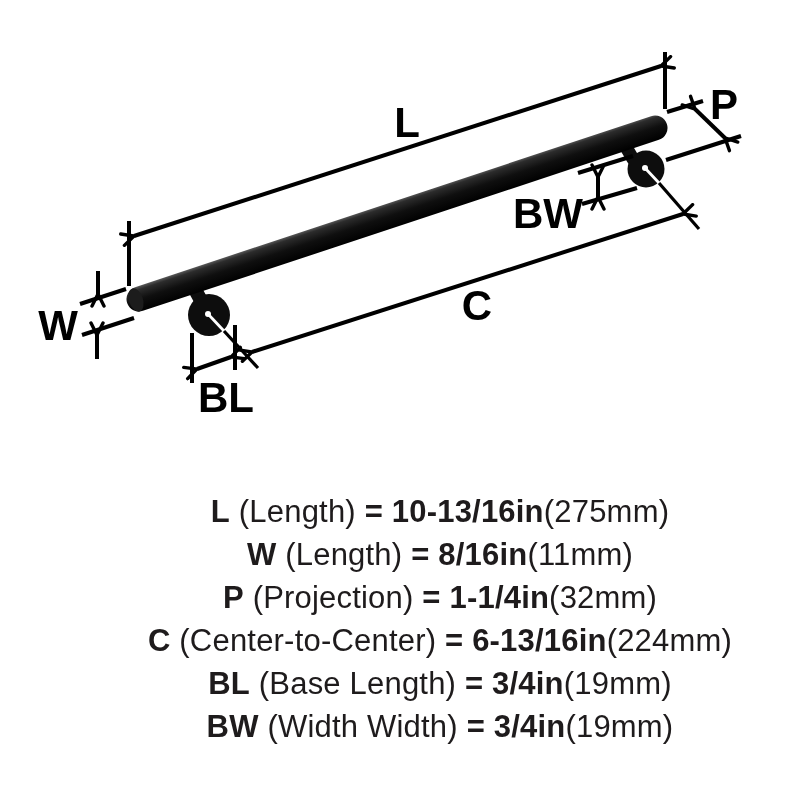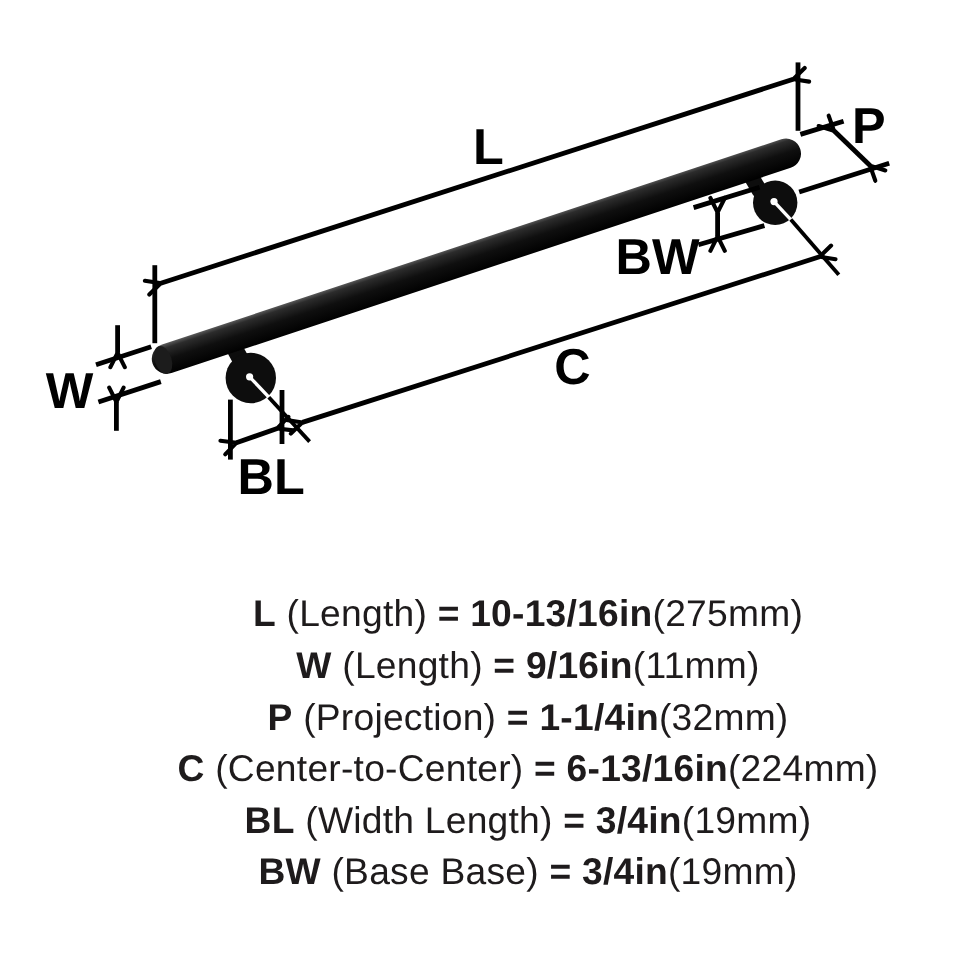--- a/index.html
+++ b/index.html
@@ -107,41 +107,41 @@
     <div class="spec-row">
       <span class="b">L</span>
       <span class="r">(Length)</span>
       <span class="b">=</span>
       <span class="b">10-13/16in</span><span class="r">(275mm)</span>
     </div>
     <div class="spec-row">
       <span class="b">W</span>
       <span class="r">(Length)</span>
       <span class="b">=</span>
-      <span class="b">9/16in</span><span class="r">(11mm)</span>
+      <span class="b">8/16in</span><span class="r">(11mm)</span>
     </div>
     <div class="spec-row">
       <span class="b">P</span>
       <span class="r">(Projection)</span>
       <span class="b">=</span>
       <span class="b">1-1/4in</span><span class="r">(32mm)</span>
     </div>
     <div class="spec-row">
       <span class="b">C</span>
       <span class="r">(Center-to-Center)</span>
       <span class="b">=</span>
       <span class="b">6-13/16in</span><span class="r">(224mm)</span>
     </div>
     <div class="spec-row">
       <span class="b">BL</span>
-      <span class="r">(Width Length)</span>
+      <span class="r">(Base Length)</span>
       <span class="b">=</span>
       <span class="b">3/4in</span><span class="r">(19mm)</span>
     </div>
     <div class="spec-row">
       <span class="b">BW</span>
-      <span class="r">(Base Base)</span>
+      <span class="r">(Width Width)</span>
       <span class="b">=</span>
       <span class="b">3/4in</span><span class="r">(19mm)</span>
     </div>
   </div>
 
 </div>
 
 </body></html>

